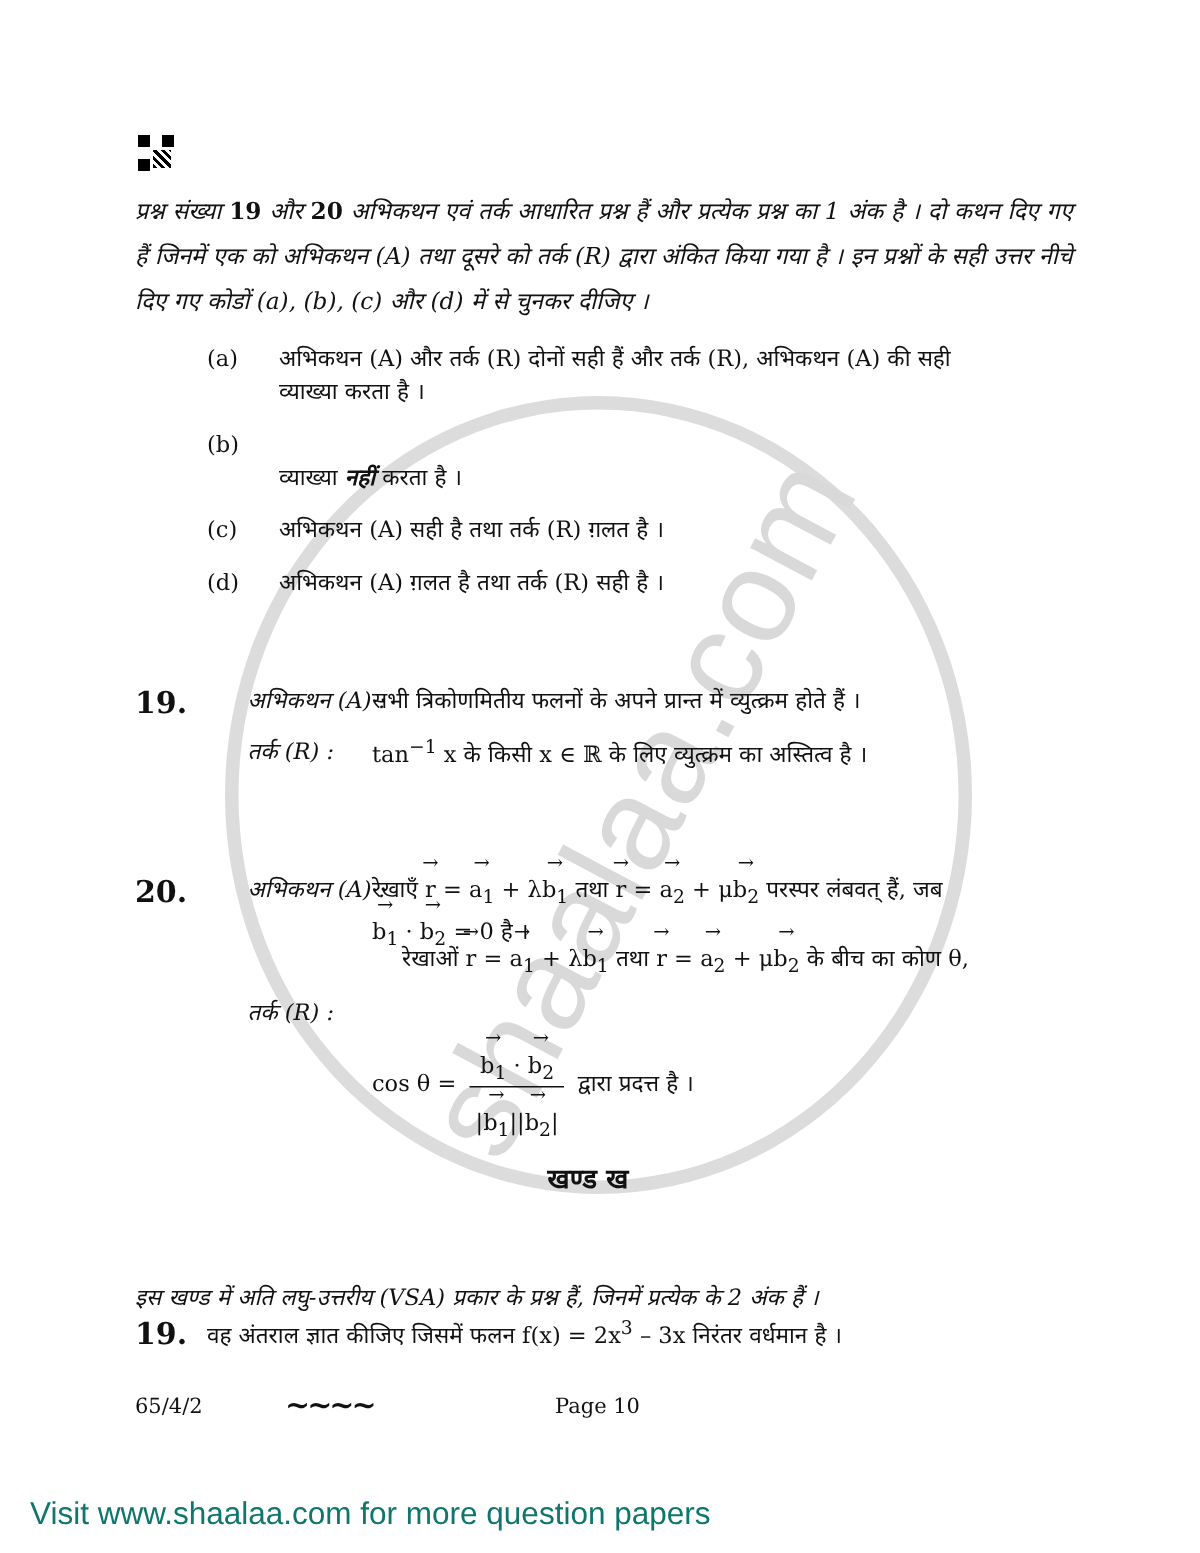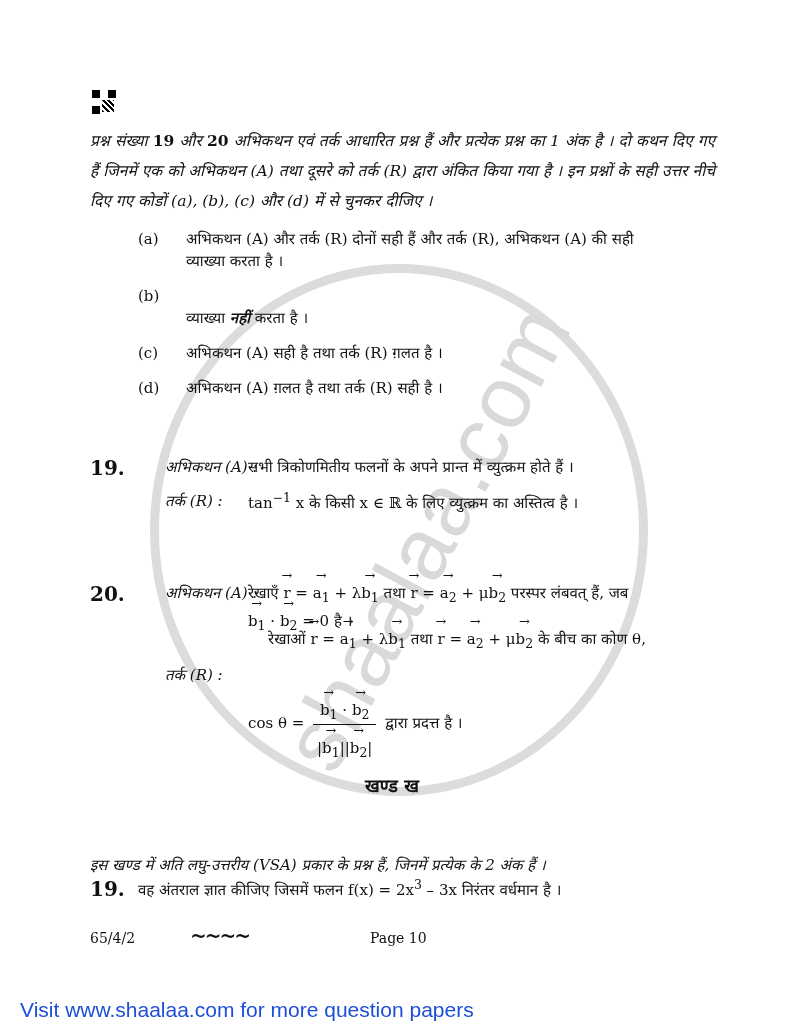--- a/index.html
+++ b/index.html
@@ -32,21 +32,21 @@
                  font-size:13px; line-height:13px; }
   .frac { display:inline-block; vertical-align:middle; text-align:center; margin:1px 4px; }
   .frac .num { display:block; border-bottom:1px solid #111; padding:14px 4px 2px; }
   .frac .den { display:block; padding:14px 4px 0; }
   .section { position:absolute; left:0; width:784px; top:773px; text-align:center;
              font-weight:bold; font-size:18px; font-family:"DejaVu Sans", sans-serif; }
   .vsa { position:absolute; left:90px; top:842px; font-style:italic; font-size:15px;margin-top:12px; }
   .footer-code { position:absolute; left:90px; top:930px; font-size:14px; }
   .footer-wave { position:absolute; left:190px; top:924px; font-size:20px; font-weight:bold; letter-spacing:-2px; }
   .footer-page { position:absolute; left:370px; top:930px; font-size:14px; }
-  .visit { position:absolute; left:20px; top:998px; font-family:"Liberation Sans", sans-serif; font-size:21px; color:#1d4ed8; }
+  .visit { position:absolute; left:20px; top:998px; font-family:"Liberation Sans", sans-serif; font-size:21px; color:#0f766e; }
 </style>
 </head>
 <body>
 
 <div class="watermark-circle"></div>
 <div class="watermark-text">shaalaa.com</div>
 
 <div class="qr"></div>
 
 <div class="intro">

